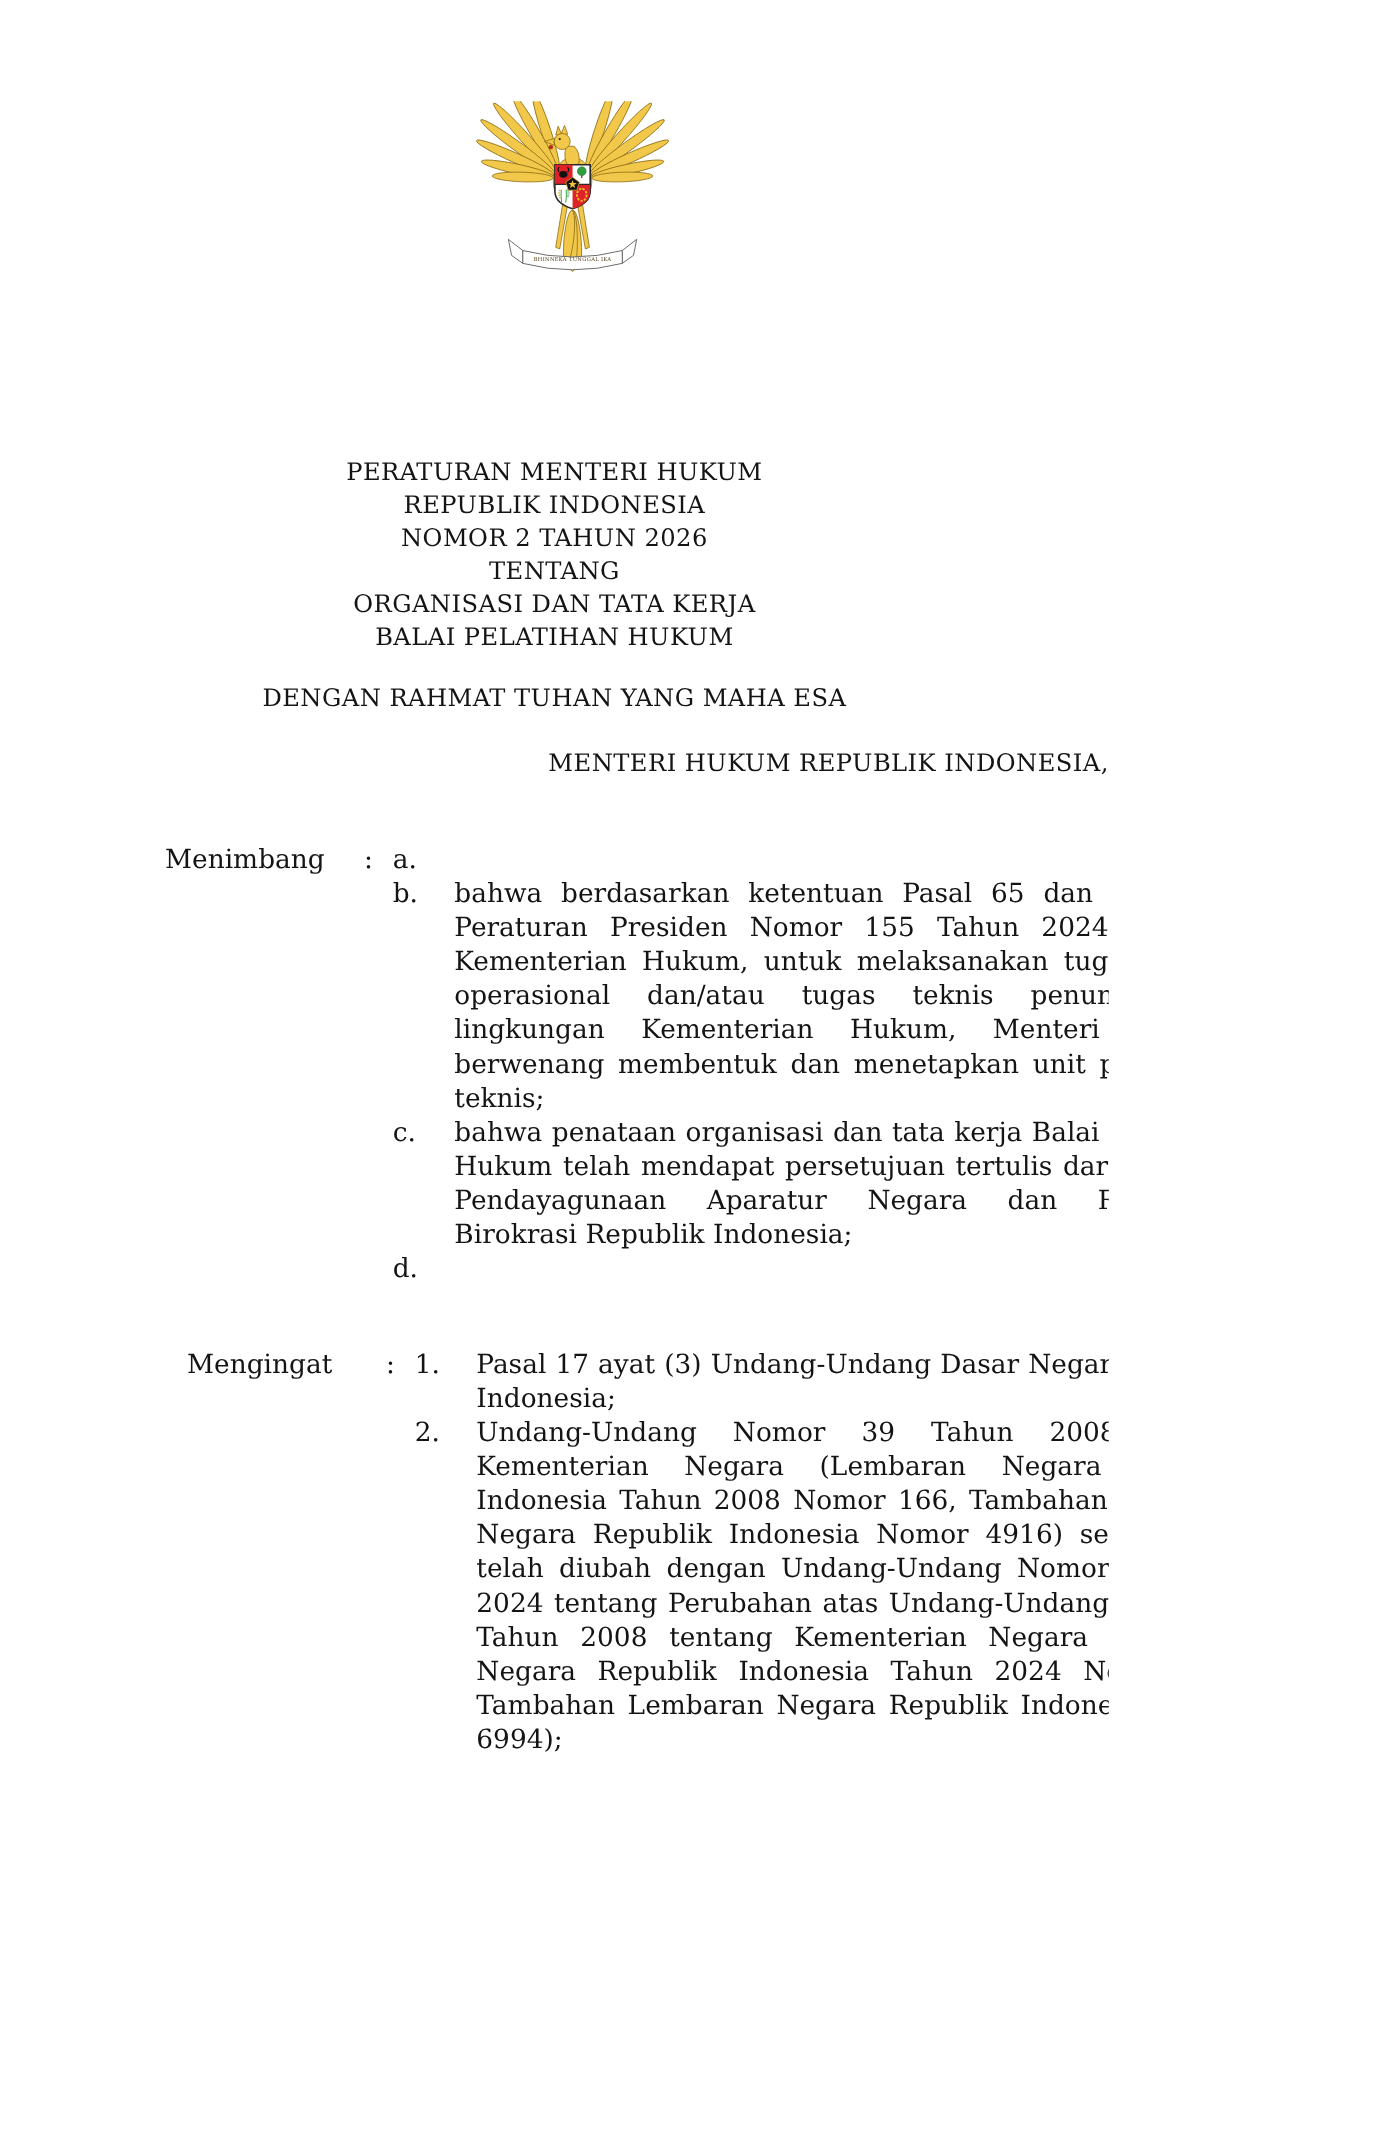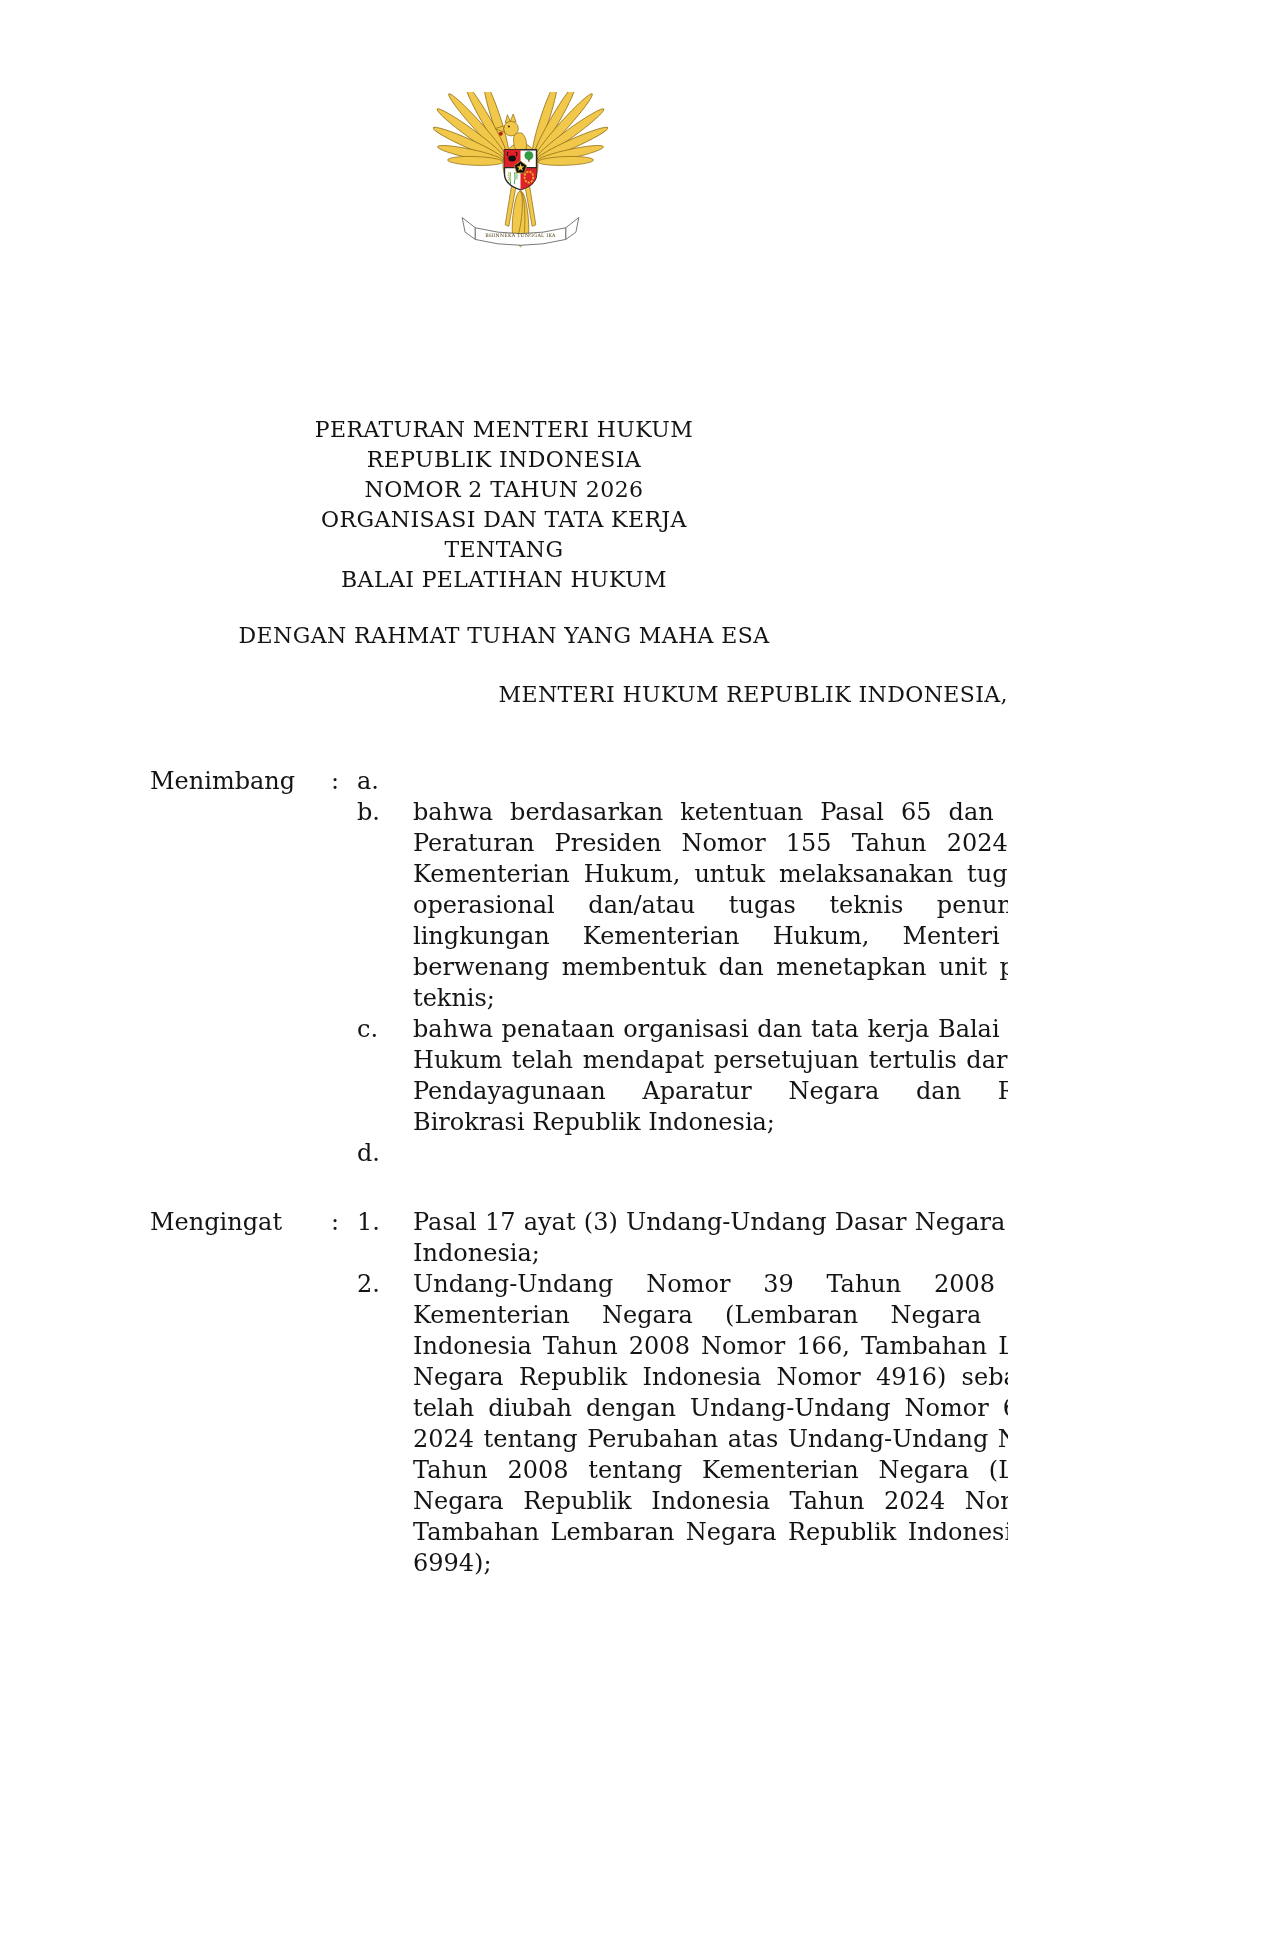--- a/index.html
+++ b/index.html
@@ -33,21 +33,21 @@
     letter-spacing:0.4px;
   }
   .authority {
     margin-top:29px;
     text-align:right;
     font-size:22px;
     line-height:30px;
     letter-spacing:0.4px;
   }
   .sections { margin-top:56px; }
-  .clause-section.mt { margin-top:38px; }
+  .clause-section.mt { margin-top:56px;padding-left:20px; }
   .clause-row {
     display:grid;
     grid-template-columns:181px 26px 56px 709px;
     padding-left:150px;
     font-size:24px;
     line-height:31px;
   }
   .c-label, .c-colon, .c-marker { text-align:left; }
   .c-text {
     text-align:justify;
@@ -143,22 +143,22 @@
         <path d="M58,186 Q120,202 182,186 L182,202 Q120,218 58,202 Z" fill="#ffffff" stroke="#666666" stroke-width="1.2"></path>
         <text x="120" y="199" text-anchor="middle" font-size="6.5" letter-spacing="0.4" fill="#4a3a10" font-family="DejaVu Serif, Liberation Serif, serif">BHINNEKA TUNGGAL IKA</text>
       </g>
     </svg>
   </div>
 
   <div class="title-block">
     <div>PERATURAN MENTERI HUKUM</div>
     <div>REPUBLIK INDONESIA</div>
     <div>NOMOR 2 TAHUN 2026</div>
+    <div>TENTANG</div>
     <div>ORGANISASI DAN TATA KERJA</div>
-    <div>TENTANG</div>
     <div>BALAI PELATIHAN HUKUM</div>
   </div>
 
   <div class="invocation">DENGAN RAHMAT TUHAN YANG MAHA ESA</div>
 
   <div class="authority">MENTERI HUKUM REPUBLIK INDONESIA,</div>
 
   <div class="sections" id="sections">
       <div class="clause-section">
         <div class="clause-row">

